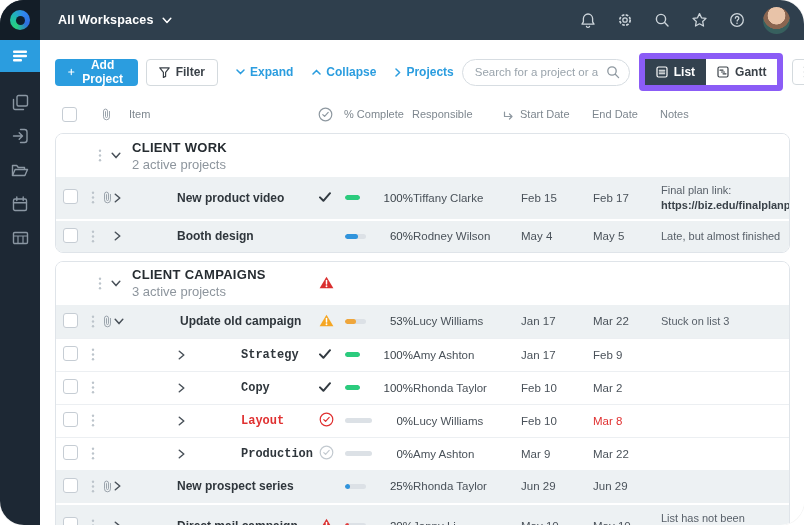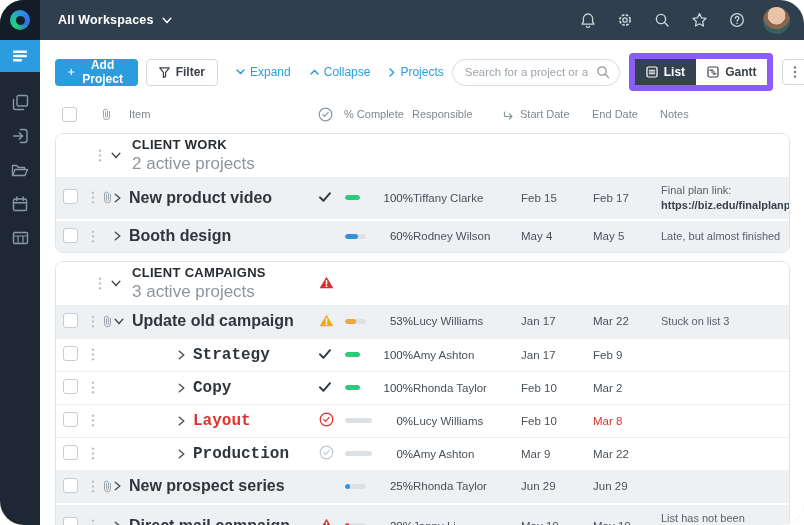--- a/index.html
+++ b/index.html
@@ -29,21 +29,21 @@
            background:radial-gradient(circle at 50% 32%,#e8c3a8 0 38%,#8a6550 40% 58%,#37605e 60%),
                       linear-gradient(160deg,#b9a48e,#6d4f41); }
   
   .content{ flex:1; background:#fff; overflow:hidden; }
   .toolbar{ display:flex; align-items:center; padding:13px 14px 7px 15px; gap:8px; }
   .btn{ display:inline-flex; align-items:center; gap:6px; height:27px; padding:0 12px; border-radius:4px;
         font-size:12px; font-weight:700; cursor:pointer; border:1px solid transparent; }
   .btn-primary{ background:#2b9ddf; color:#fff; }
   .btn-plain{ background:#fff; color:#3b4249; border-color:#d4dade; }
   .links{ display:flex; align-items:center; gap:19px; margin-left:10px; }
-  .link{ display:inline-flex; align-items:center; gap:5px; color:#2b9ddf; font-size:12px; font-weight:400; cursor:pointer; }
+  .link{ display:inline-flex; align-items:center; gap:5px; color:#2b9ddf; font-size:12px; font-weight:700; cursor:pointer; }
   .right-tools{ margin-left:auto; display:flex; align-items:center; gap:9px; }
   .search{ position:relative; width:168px; }
   .search input{ width:100%; height:27px; border:1px solid #d7dde2; border-radius:14px; padding:0 30px 0 12px;
                  font-size:11.5px; color:#3b4249; outline:none; font-family:inherit; }
   .search input::placeholder{ color:#9aa4ac; }
   .search .sic{ position:absolute; right:10px; top:6px; color:#8e98a0; }
   .seg{ display:flex; border:6px solid #8b5cf6; border-radius:4px; overflow:hidden; }
   .seg-btn{ display:inline-flex; align-items:center; gap:6px; height:26px; padding:0 11px; font-size:12px; font-weight:700; cursor:pointer; }
   .seg-btn.active{ background:#33424f; color:#fff; }
   .seg-btn.idle{ background:#fff; color:#3b4249; }
@@ -55,31 +55,31 @@
   .thead .hcell{ display:flex; align-items:center; }
   .checkbox{ width:15px; height:15px; border:1.5px solid #c6cdd4; border-radius:3px; background:#fff; display:inline-block; cursor:pointer; }
   .h-item{ padding-left:16px; }
   .h-start{ position:relative; }
   .h-start .ret{ position:absolute; left:-17px; top:3px; }
   .card{ margin:5px 14px 0 15px; border:1px solid #dfe4e9; border-radius:8px; overflow:hidden; background:#fff; }
   .card + .card{ margin-top:8px; }
   .ghead{ position:relative; height:43px; display:flex; align-items:center; padding-left:42px; background:#fff; }
   .ghead .gchev{ margin:0 11px 0 9px; display:flex; cursor:pointer; }
   .gtitle{ font-size:13px; font-weight:700; color:#262c31; letter-spacing:.3px; }
-  .gsub{ font-size:17px; color:#8d959d; margin-top:2px; }
+  .gsub{ font-size:13px; color:#8d959d; margin-top:2px; }
   .galert{ position:absolute; left:263px; top:13px; }
   .row{ min-height:33px; font-size:11.5px; color:#4a525a; }
   .row.gray{ background:#edf1f3; }
   .row.white{ background:#fff; border-top:1px solid #eceff2; }
   .row.sepw{ border-top:2px solid #fff; }
   .row .c-check{ padding-left:7px; }
   .row .c-kebab,.thead .c-kebab{ display:flex; justify-content:center; }
   .c-clip{ display:flex; justify-content:center; }
   .c-name{ display:flex; align-items:center; gap:8px; }
-  .c-name .iname{ font-size:16px; font-weight:700; color:#2f363c; }
+  .c-name .iname{ font-size:12px; font-weight:700; color:#2f363c;margin-left:48px; }
   .c-name .iname.red{ color:#e03131; }
   .c-name.lvl1{ padding-left:64px;font-family:Liberation Mono, monospace; }
   .c-bar{ display:flex; align-items:center; gap:24px; }
   .track{ width:38px; height:5px; border-radius:3px; background:#dce1e6; overflow:hidden; display:inline-block; }
   .fill{ display:block; height:100%; border-radius:3px; }
   .pct{ font-size:11.5px; color:#3c444b; }
   .c-end.red{ color:#e03131; }
   .c-notes{ font-size:11px; color:#59616a; line-height:1.35; padding:6px 8px 6px 0; }
   .c-notes .nb{ font-weight:700; color:#3a4249; }
 </style>

